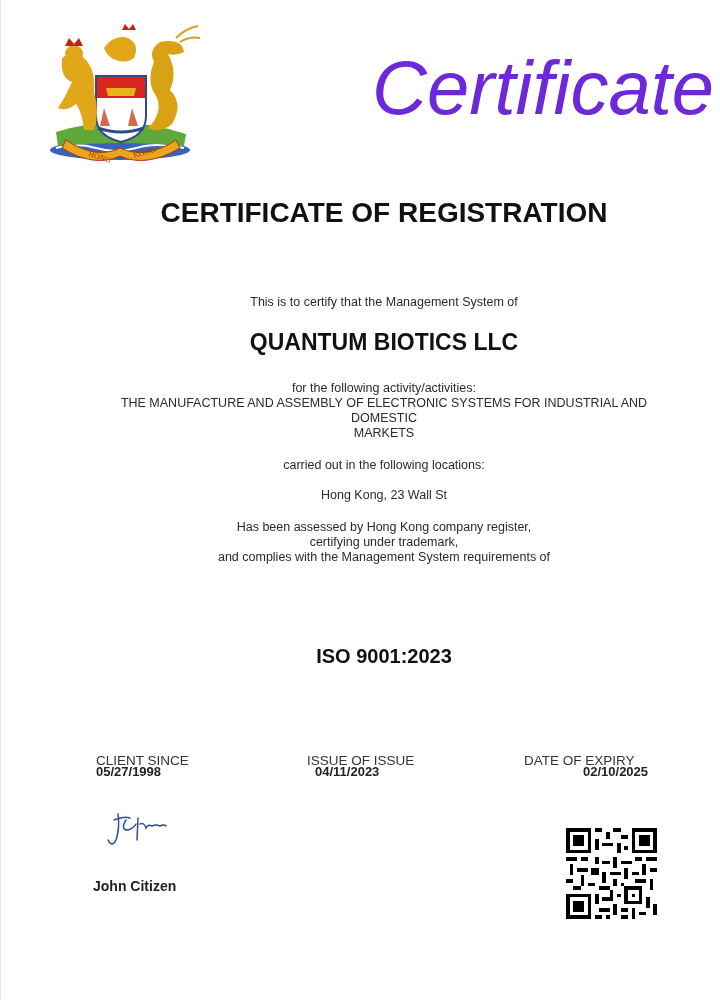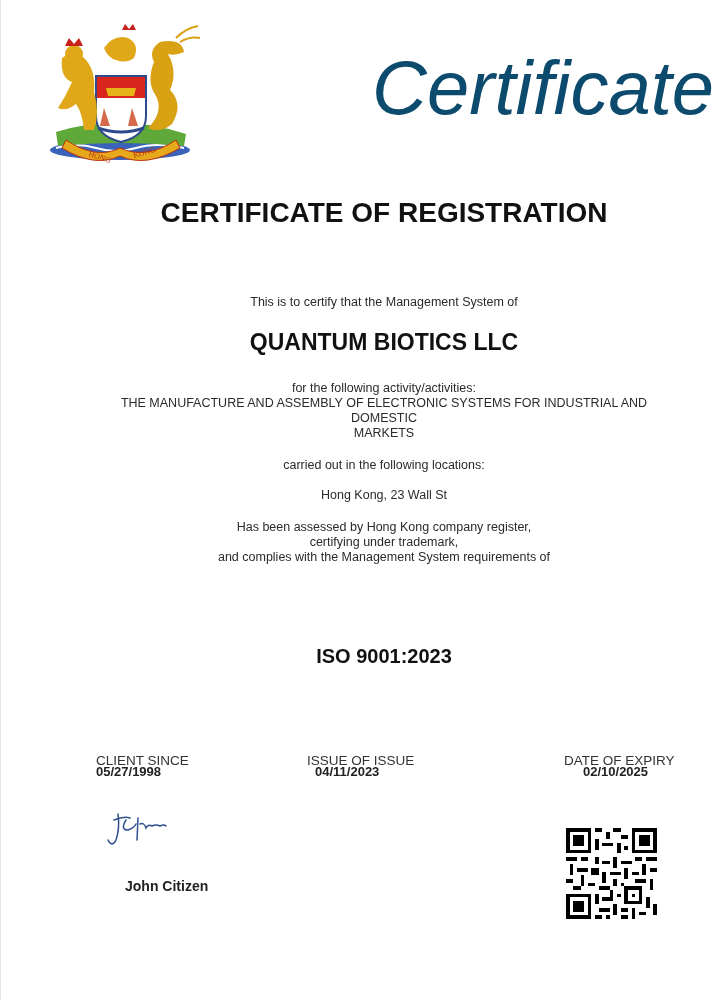--- a/index.html
+++ b/index.html
@@ -4,34 +4,34 @@
   <style>
     html, body { margin: 0; padding: 0; }
     body {
       width: 720px; height: 1000px; background: #ffffff; position: relative; overflow: hidden;
       font-family: "Liberation Sans", sans-serif; color: #222;
     }
     .edge { position: absolute; left: 0; top: 0; width: 1px; height: 1000px; background: #e6e6e6; }
     .crest { position: absolute; left: 36px; top: 12px; width: 168px; height: 156px; }
     .brand {
       position: absolute; left: 372px; top: 50px; font-size: 76px; font-style: italic;
-      color: #0c4a6e; font-family: "Liberation Sans", sans-serif; letter-spacing: 0px; line-height: 1;
+      color: #6d28d9; font-family: "Liberation Sans", sans-serif; letter-spacing: 0px; line-height: 1;
     }
     .title {
       position: absolute; left: 0; width: 768px; top: 199px; text-align: center;
       font-size: 28px; font-weight: bold; color: #111; line-height: 1;
     }
     .center { position: absolute; left: 0; width: 768px; text-align: center; }
     .small { font-size: 12.5px; color: #2a2a2a; line-height: 15px; }
     .company { top: 331px; font-size: 23px; font-weight: bold; color: #111; line-height: 1; }
     .iso { top: 646px; font-size: 20px; font-weight: bold; color: #111; line-height: 1; }
     .label { position: absolute; font-size: 13.5px; color: #333; top: 734px; line-height: 1; margin-top: 20px; }
     .value { position: absolute; font-size: 13px; font-weight: bold; color: #222; top: 765px; line-height: 1; }
     .sig { position: absolute; left: 104px; top: 810px; width: 64px; height: 40px; }
-    .signer { position: absolute; left: 93px; top: 878px; font-size: 14px; font-weight: bold; color: #222; margin-left: 32px; }
+    .signer { position: absolute; left: 93px; top: 878px; font-size: 14px; font-weight: bold; color: #222; }
     .qr { position: absolute; left: 566px; top: 828px; width: 91px; height: 91px; }
   </style>
 </head>
 <body>
 
 <div class="edge"></div>
 
 <svg class="crest" viewBox="0 0 168 156">
 
   <ellipse cx="84" cy="138" rx="70" ry="10" fill="#3a62b8"></ellipse>
@@ -82,21 +82,21 @@
 <div class="center small" style="top:520px;">
   <div>Has been assessed by Hong Kong company register,</div>
   <div>certifying under trademark,</div>
   <div>and complies with the Management System requirements of</div>
 </div>
 
 <div class="center iso">ISO 9001:2023</div>
 
 <div class="label" style="left:96px;">CLIENT SINCE</div>
 <div class="label" style="left:307px;">ISSUE OF ISSUE</div>
-<div class="label" style="left:564px;">DATE OF EXPIRY</div>
+<div class="label" style="left:524px;">DATE OF EXPIRY</div>
 
 <div class="value" style="left:96px;">05/27/1998</div>
 <div class="value" style="left:315px;">04/11/2023</div>
 <div class="value" style="left:583px;text-align:right;">02/10/2025</div>
 
 <svg class="sig" viewBox="0 0 64 40">
   <path d="M14 4 Q16 18 12 30 Q8 38 4 30 M10 10 Q20 6 26 8 M22 10 Q16 20 24 20 Q30 18 32 14 M34 8 L33 30 M36 14 Q40 12 42 18 Q44 14 48 16 Q52 14 56 16 Q60 14 62 16" stroke="#2f4f8f" stroke-width="1.5" fill="none" stroke-linecap="round"></path>
 </svg>
 
 <div class="signer">John Citizen</div>

